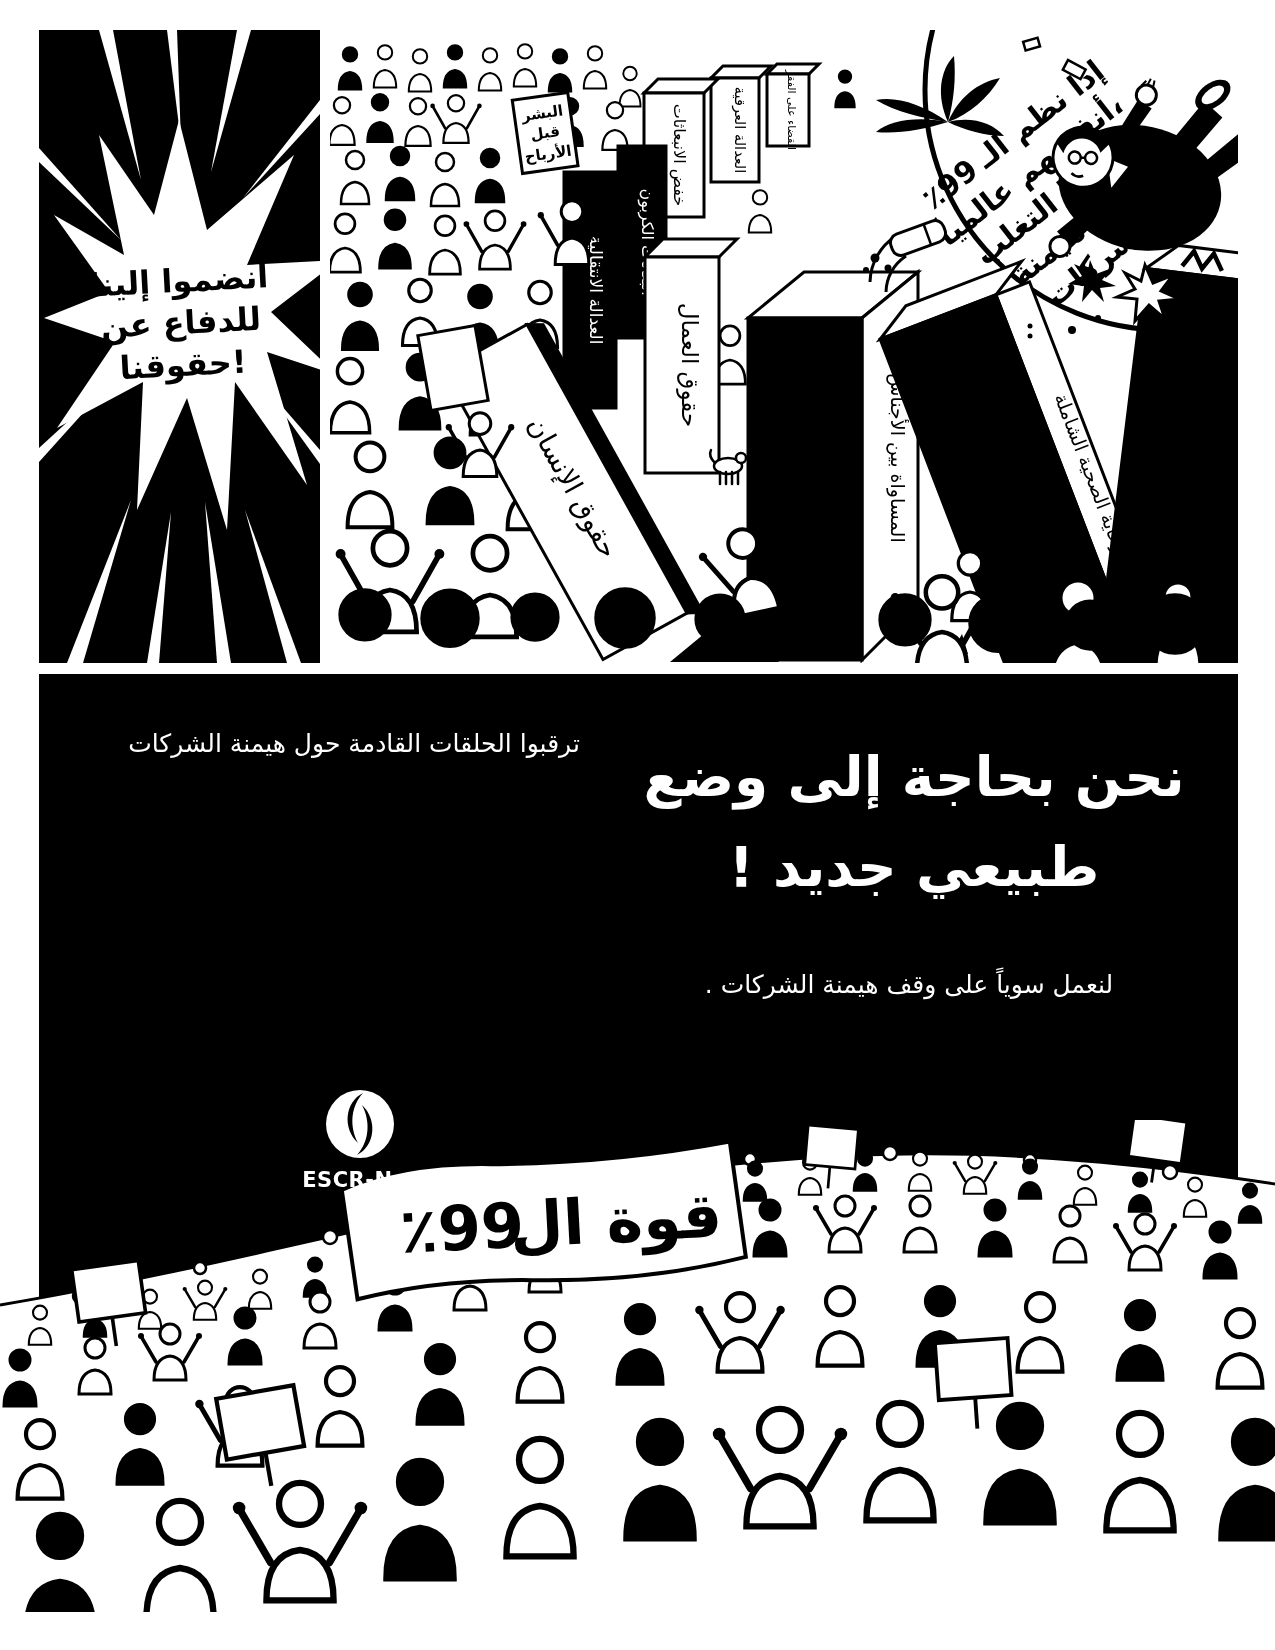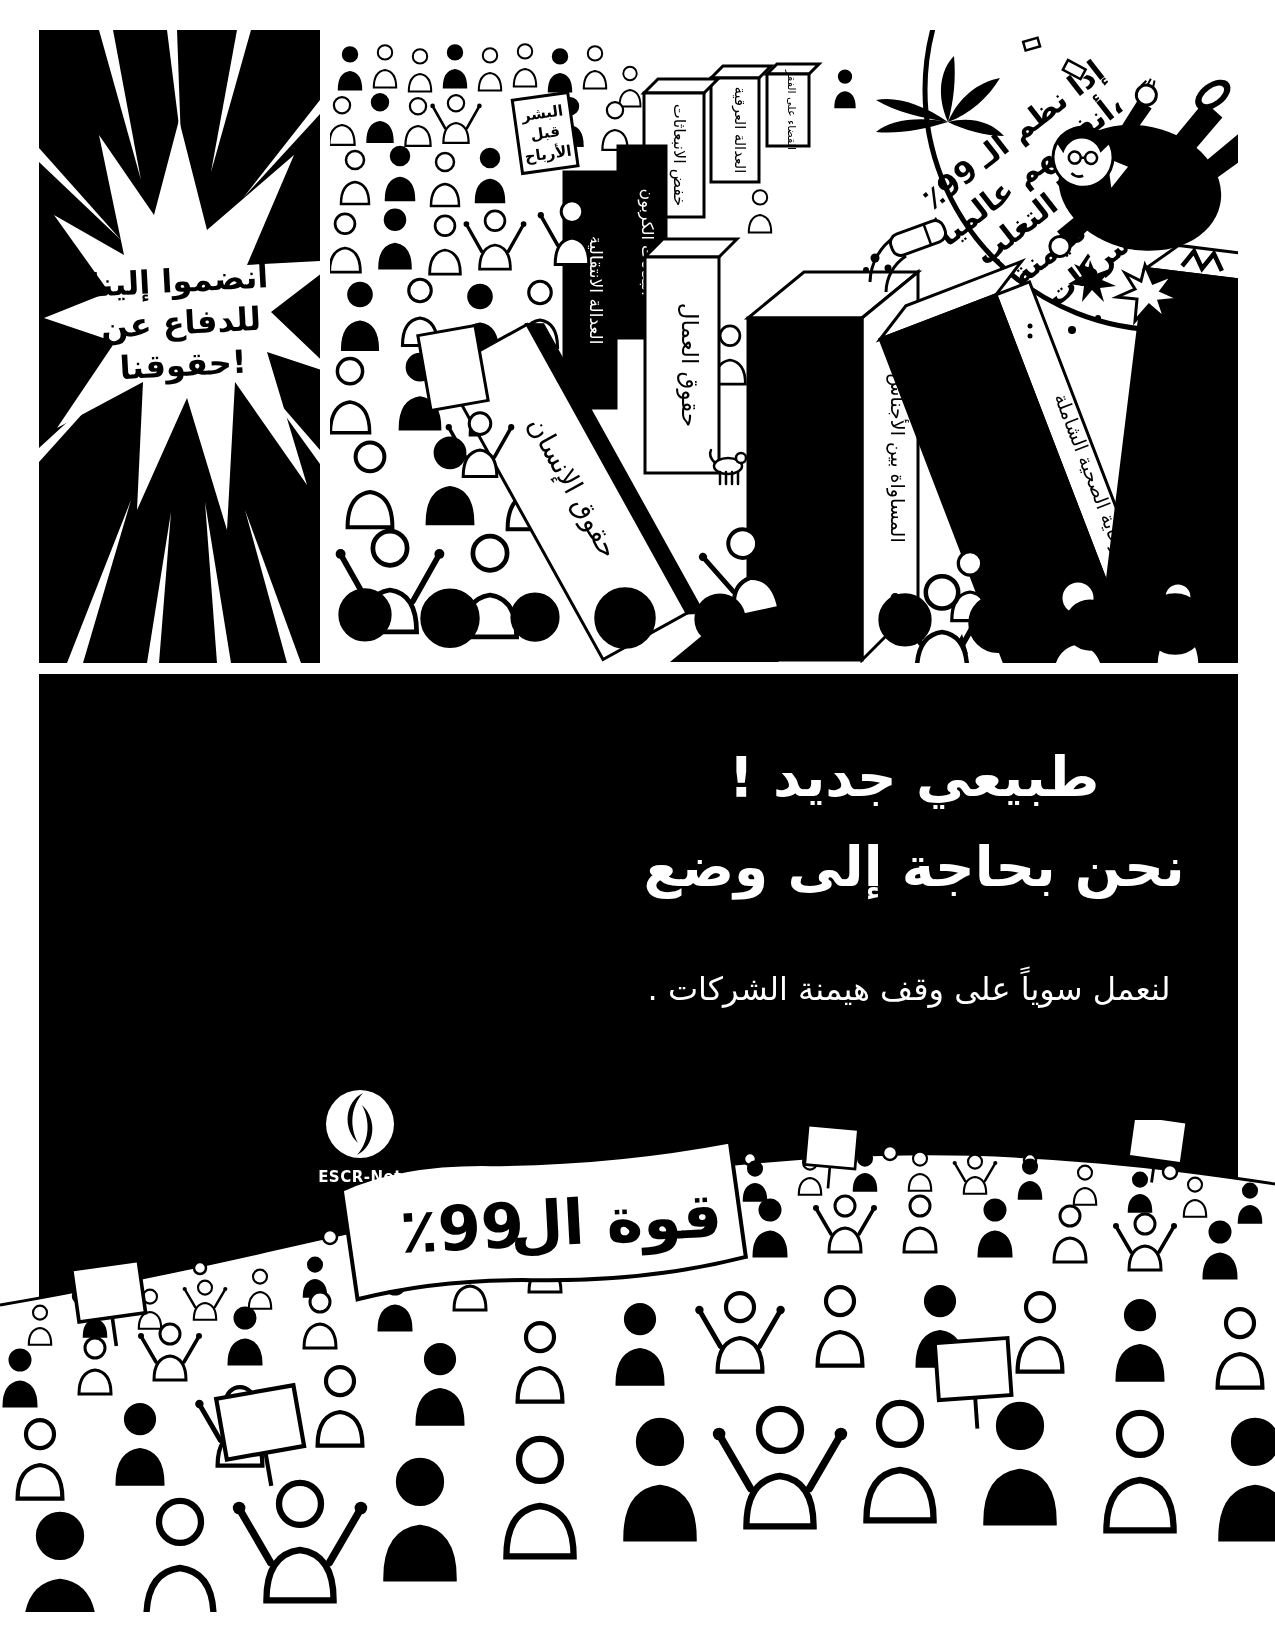--- a/index.html
+++ b/index.html
@@ -10,23 +10,23 @@
   
   .outro{position:absolute;left:39px;top:674px;width:1199px;height:938px;background:#000;color:#fff;}
   .announce{position:absolute;left:78px;top:48px;width:474px;text-align:center;direction:rtl;
             font-size:25px;line-height:44px;}
   .announce .url{font-family:"DejaVu Serif",serif;font-size:30px;letter-spacing:1px;}
   .thanks{position:absolute;left:88px;top:156px;width:454px;text-align:center;direction:rtl;
           font-size:19px;line-height:30px;}
   .headline{position:absolute;left:558px;top:58px;width:634px;text-align:center;direction:rtl;
             font-size:55px;font-weight:bold;line-height:90px;}
   .subline{position:absolute;left:528px;top:296px;width:684px;text-align:center;direction:rtl;
-           font-size:32px;}
+           font-size:25px;}
   .logoblock{position:absolute;left:259px;top:412px;width:124px;text-align:center;z-index:3;}
-  .logoblock .lbl{font-size:15px;font-weight:bold;color:#fff;margin-top:2px;letter-spacing:.5px;}
+  .logoblock .lbl{font-size:21px;font-weight:bold;color:#fff;margin-top:2px;letter-spacing:.5px;}
   .crowdsvg{position:absolute;left:0;top:1120px;z-index:2;}
 </style>
 </head>
 <body>
 
 <div class="page">
 
   <svg class="abs" style="left:39px;top:30px;" width="281" height="633" viewBox="0 0 281 633">
     <rect x="0" y="0" width="281" height="633" fill="#000"></rect>
     <g fill="#fff">
@@ -281,25 +281,26 @@
         <use href="#sp2" transform="translate(480,657) scale(3.1)"></use>
       <use href="#sp2" transform="translate(575,647) scale(2.6)"></use>
         <use href="#sp2" transform="translate(668,657) scale(2.9)"></use>
       <use href="#sp2" transform="translate(760,650) scale(2.5)"></use>
         <use href="#sp2" transform="translate(845,660) scale(3)"></use>
     </g>
   </svg>
 
   <div class="outro">
     <div class="announce">
+      <div>ترقبوا الحلقات القادمة حول هيمنة الشركات</div>
     </div>
 
     <div class="headline">
+      <div>نحن بحاجة إلى وضع</div>
       <div>طبيعي جديد !</div>
-      <div>نحن بحاجة إلى وضع</div>
     </div>
     <div class="subline">لنعمل سوياً على وقف هيمنة الشركات .</div>
 
     <div class="logoblock">
       <svg width="76" height="76" viewBox="-38 -38 76 76">
         <circle r="34" fill="#fff"></circle>
         <path d="M3,-31 C-15,-22 -18,4 -2,19 C-11,2 -9,-18 3,-31 Z" fill="#000"></path>
         <path d="M-3,31 C15,22 18,-4 2,-19 C11,-2 9,18 -3,31 Z" fill="#000"></path>
       </svg>
       <div class="lbl">ESCR-Net</div>

